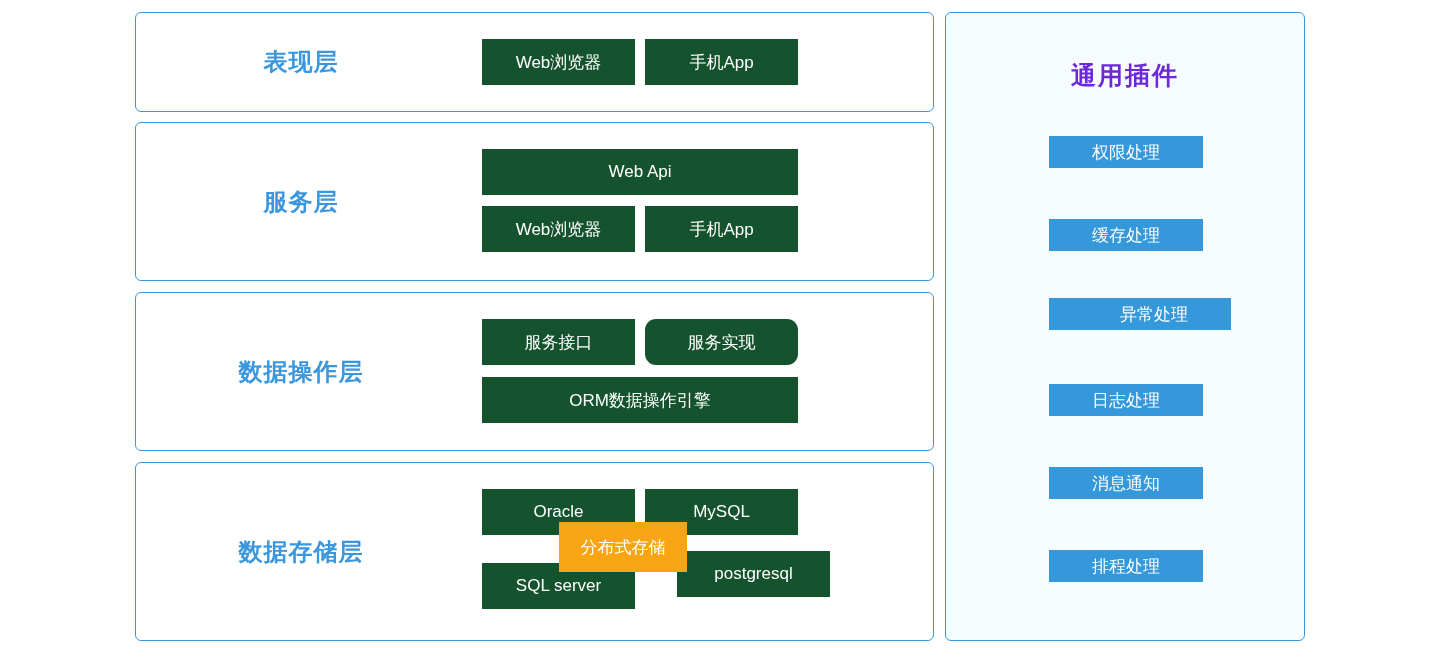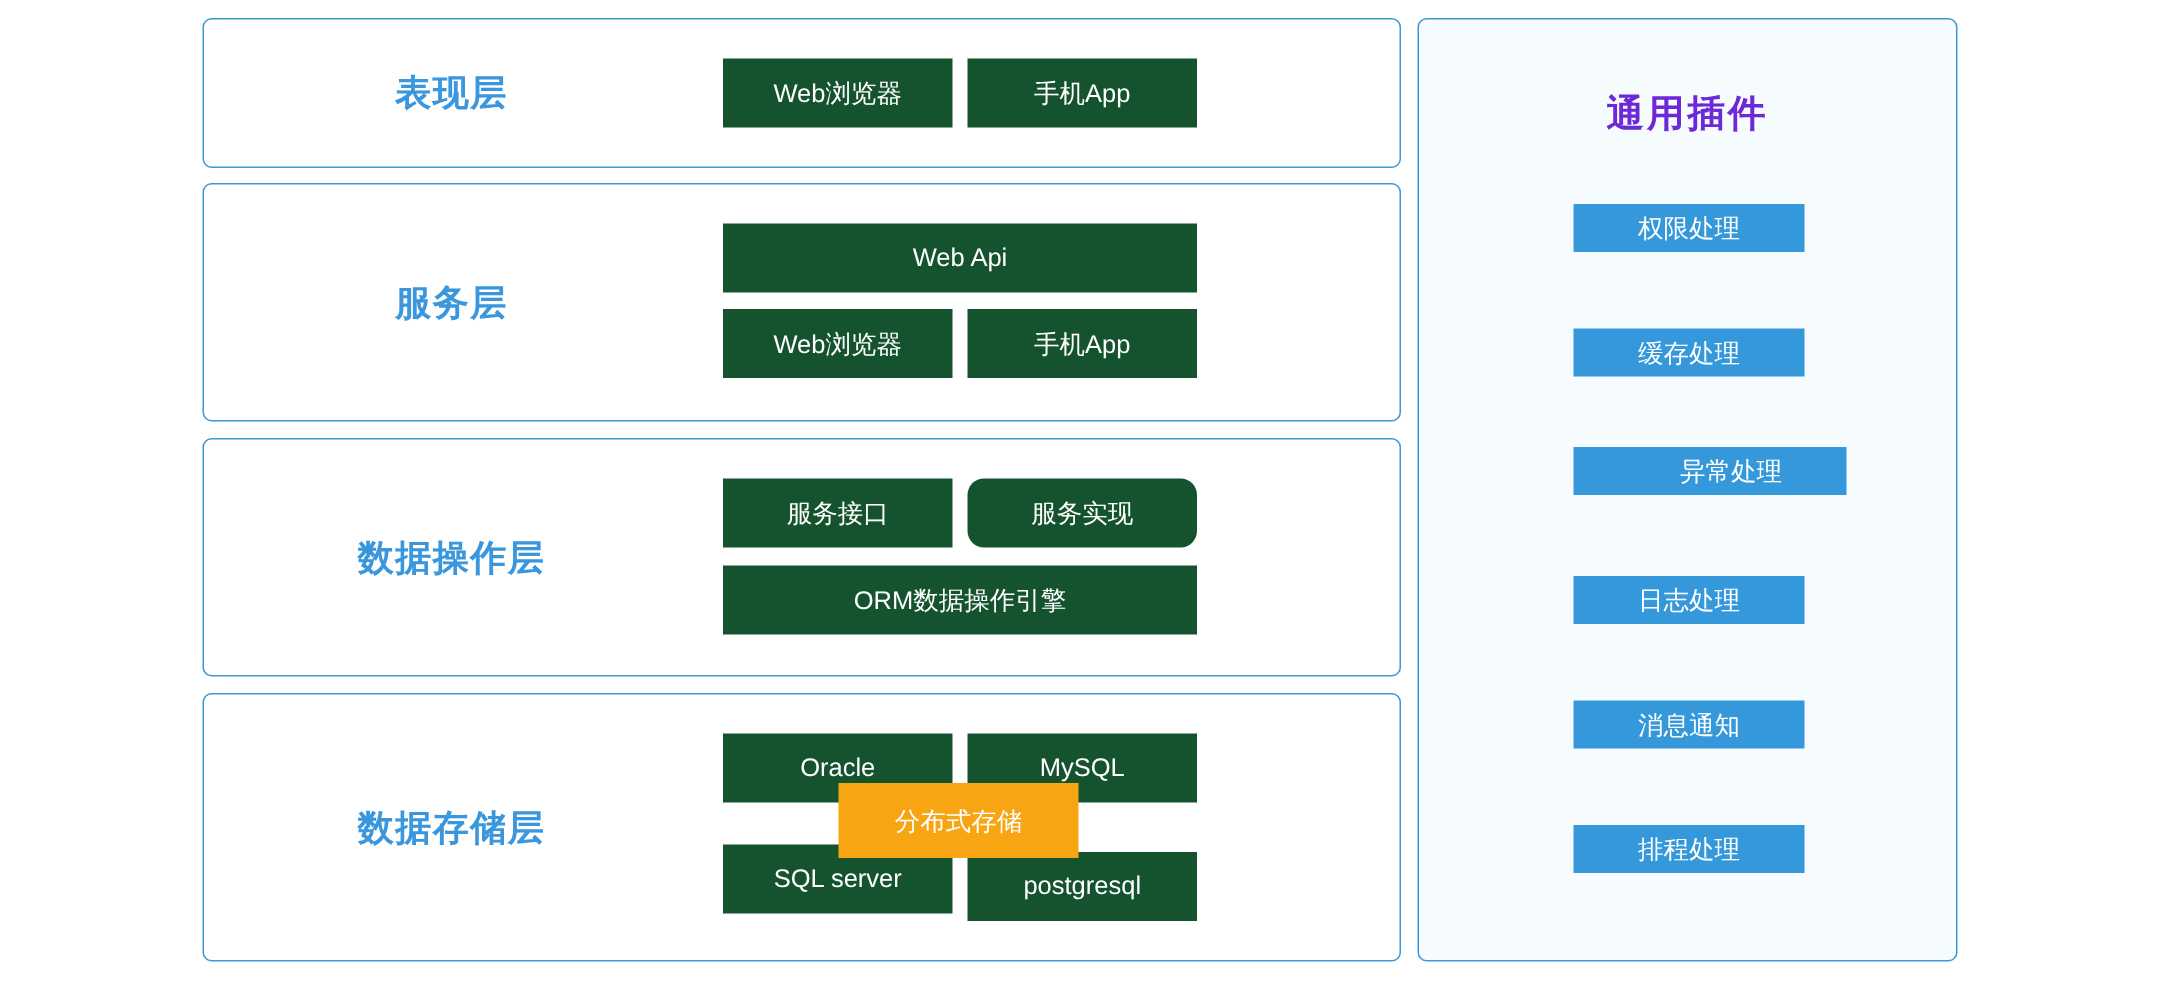--- a/index.html
+++ b/index.html
@@ -53,21 +53,21 @@
   }
   .blk.sm   { width: 153px; }
   .blk.wide { width: 316px; }
   .col1 { left: 346px; }
   .col2 { left: 509px; }
   
   .overlay-blk {
     position: absolute;
     left: 423px;
     top: 59px;
-    width: 160px;
+    width: 128px;
     height: 50px;
     background: #f7a512;
     color: #ffffff;
     display: flex;
     align-items: center;
     justify-content: center;
     font-size: 17px;
     z-index: 2;
   }
   
@@ -129,21 +129,21 @@
     <div class="blk sm col1" style="top:26px;">服务接口</div>
     <div class="blk sm col2" style="top:26px;border-radius:11px;">服务实现</div>
     <div class="blk wide col1" style="top:84px;">ORM数据操作引擎</div>
   </div>
 
   <div class="layer-box" style="top:462px;height:179px;">
     <div class="layer-label">数据存储层</div>
     <div class="blk sm col1" style="top:26px;">Oracle</div>
     <div class="blk sm col2" style="top:26px;">MySQL</div>
     <div class="blk sm col1" style="top:100px;">SQL server</div>
-    <div class="blk sm col2" style="top:105px;">postgresql</div>
+    <div class="blk sm col2" style="top:88px;margin-left:32px;">postgresql</div>
     <div class="overlay-blk">分布式存储</div>
   </div>
 
   <div class="plugins-panel">
     <div class="panel-title">通用插件</div>
     <div class="plugin-blk" style="top:123px;">权限处理</div>
     <div class="plugin-blk" style="top:206px;">缓存处理</div>
     <div class="plugin-blk" style="top:285px;padding-left:28px;">异常处理</div>
     <div class="plugin-blk" style="top:371px;">日志处理</div>
     <div class="plugin-blk" style="top:537px;">排程处理</div>

